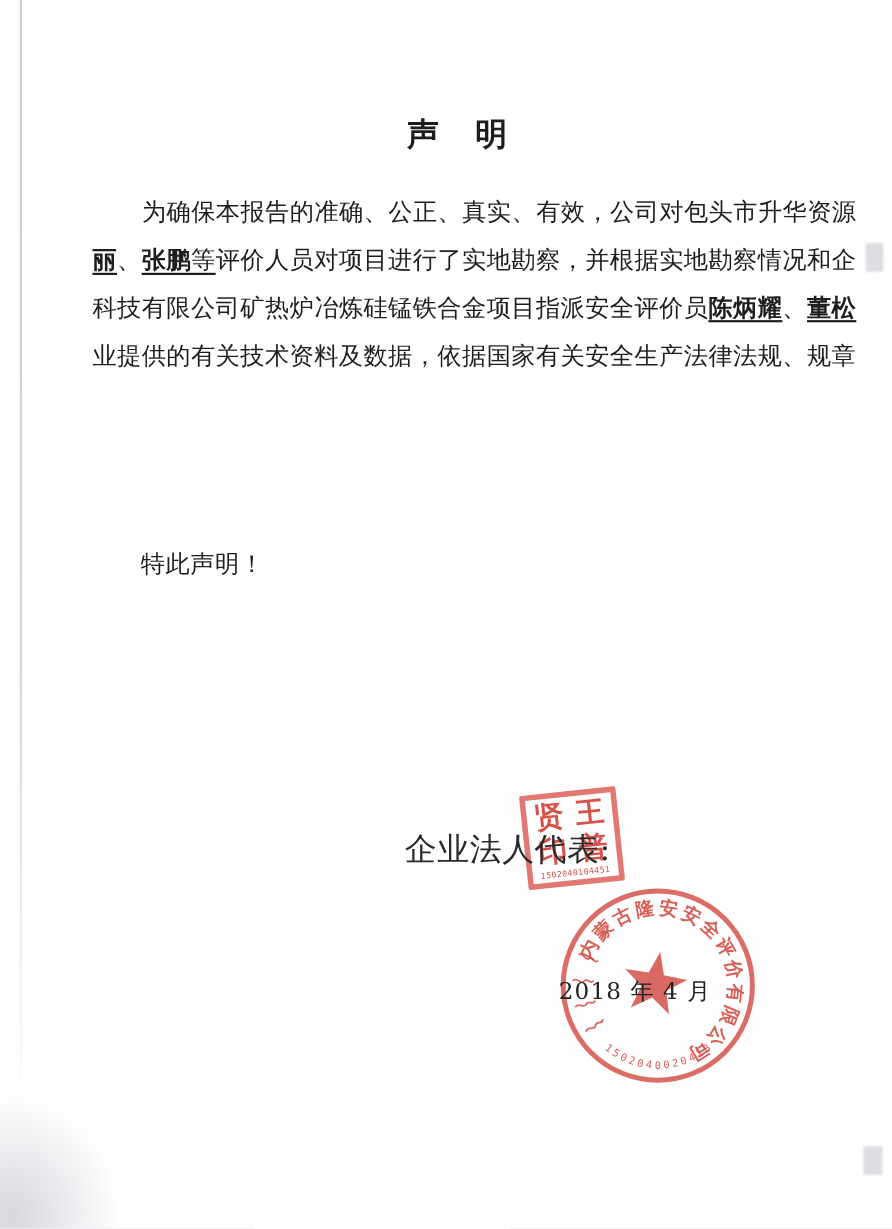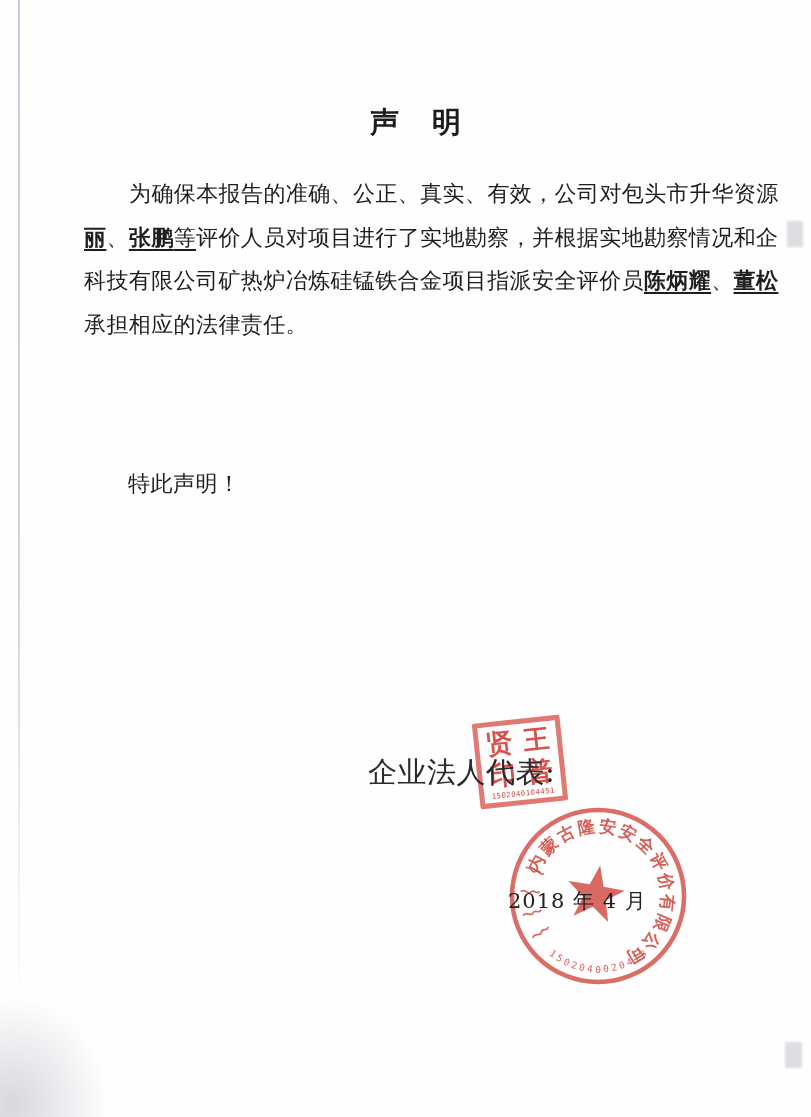--- a/index.html
+++ b/index.html
@@ -37,21 +37,21 @@
   
   .para{
     position:absolute;left:84px;top:172px;width:690px;
     font-size:22px;line-height:43.5px;letter-spacing:.4px;color:#1e1e1e;
   }
   .para-line{white-space:nowrap;}
   .para-line.indent{text-indent:45px;text-align:center;}
   .seg-b{font-weight:bold;}
   .seg-u{text-decoration:underline;text-underline-offset:4px;text-decoration-thickness:1.5px;}
   .closing{
-    position:absolute;left:128px;top:469px;
+    position:absolute;left:128px;top:498px;
     font-size:22px;color:#1e1e1e;letter-spacing:.5px;
   }
   
   .legal-rep{
     position:absolute;left:368px;top:753px;font-size:29px;color:#2a2a2a;
     letter-spacing:.5px;z-index:10;
   }
   .eval-line{
     position:absolute;left:344px;top:841px;font-size:20.5px;color:#222;
     letter-spacing:.2px;z-index:10;white-space:nowrap;
@@ -97,21 +97,21 @@
   <div class="scan-corner-smudge"></div>
   <div class="scan-mark m1"></div>
   <div class="scan-mark m2"></div>
 
   <div class="doc-title">声　明</div>
 
   <div class="para" id="para-container">
       <div class="para-line indent"><span>为确保本报告的准确、公正、真实、有效，公司对包头市升华资源</span></div>
       <div class="para-line"><span class="seg-b seg-u">丽</span><span>、</span><span class="seg-b seg-u">张鹏</span><span class="seg-u">等</span><span>评价人员对项目进行了实地勘察，并根据实地勘察情况和企</span></div>
       <div class="para-line"><span>科技有限公司矿热炉冶炼硅锰铁合金项目指派安全评价员</span><span class="seg-b seg-u">陈炳耀</span><span>、</span><span class="seg-b seg-u">董松</span></div>
-      <div class="para-line"><span>承担相应的法律责任。</span></div>
+      <div class="para-line"><span>业提供的有关技术资料及数据，依据国家有关安全生产法律法规、规章</span></div>
     </div>
 
   <div class="closing">特此声明！</div>
 
   <div class="legal-rep">企业法人代表:</div>
 
 
   <div class="date-line">2018 年 4 月</div>
 
   <div class="square-seal">

